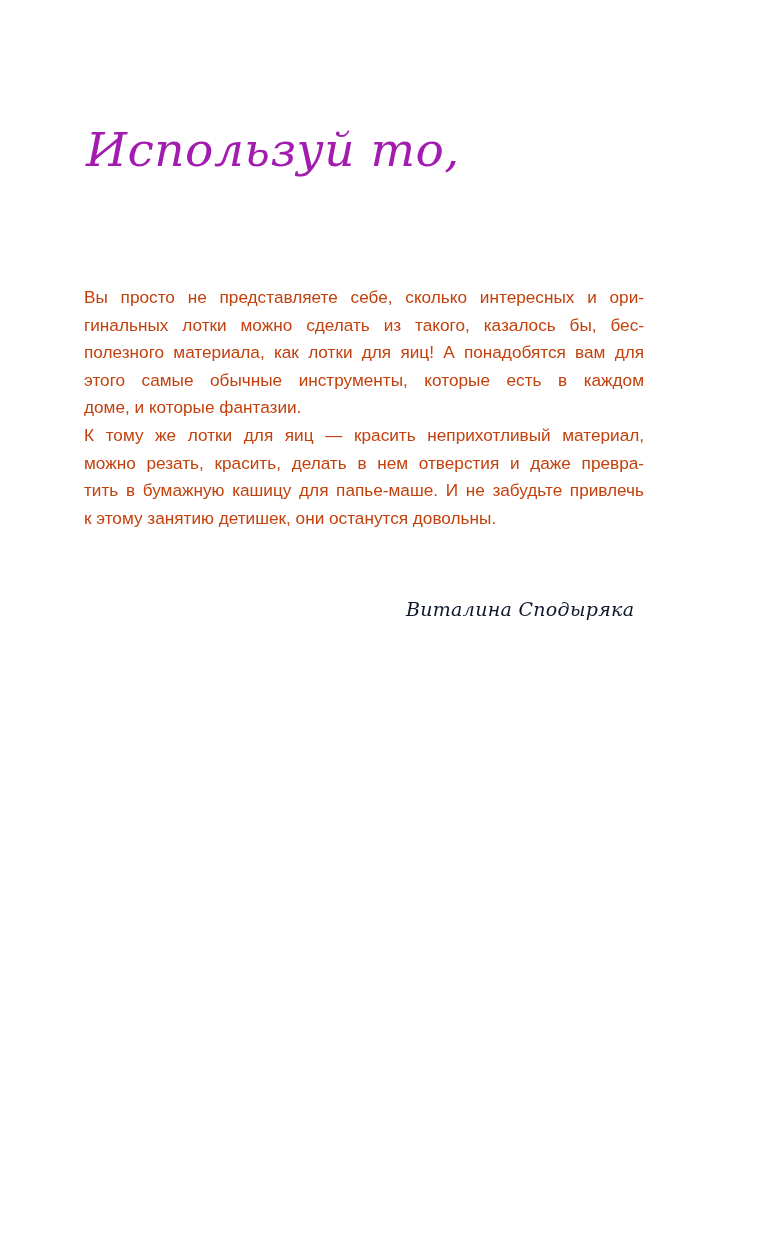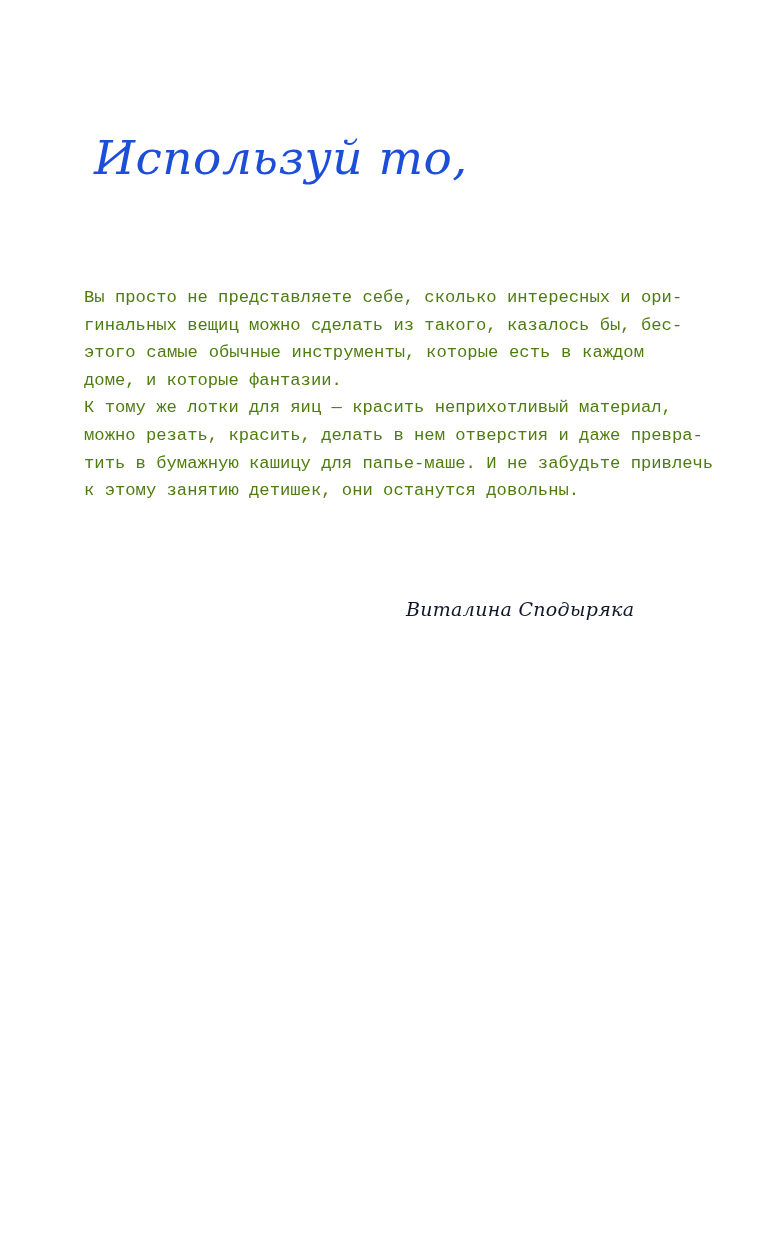--- a/index.html
+++ b/index.html
@@ -4,32 +4,32 @@
   <style>
     html, body { margin: 0; padding: 0; background: #ffffff; }
     body { width: 768px; height: 1241px; position: relative; overflow: hidden; }
     .page { position: absolute; left: 0; top: 0; width: 768px; height: 1241px; background: #fff; }
     .title {
       position: absolute; left: 82px; top: 112px;
       font-family: "DejaVu Serif", "Liberation Serif", serif;
       font-style: italic;
       font-size: 47px;
       line-height: 68px;
-      color: #1d4ed8;
-      margin: 12px;
+      color: #a21caf;
+      margin: 4px;
       font-weight: normal;
       letter-spacing: 0.5px;
     }
     .title span { display: block; white-space: nowrap; }
     .body {
       position: absolute; left: 84px; top: 284px; width: 560px;
-      font-family: Liberation Mono, monospace;
+      font-family: Liberation Sans, sans-serif;
       font-size: 17.2px;
       line-height: 27.6px;
-      color: #4d7c0f;
+      color: #c2410c;
     }
     .body .line { display: block; white-space: nowrap; text-align: justify; text-align-last: justify; }
     .body .line.last { text-align-last: left; }
     .signature {
       position: absolute; left: 406px; top: 598px;
       font-family: "DejaVu Serif", serif;
       font-style: italic;
       font-size: 19px;
       color: #0f172a;
       letter-spacing: 0.3px;
@@ -39,21 +39,22 @@
 </head>
 <body>
 
 <div class="page">
   <h1 class="title">
     <span>Используй то,</span>
   </h1>
 
   <div class="body">
     <span class="line">Вы просто не представляете себе, сколько интересных и ори-</span>
-    <span class="line">гинальных вещиц можно сделать  из такого, казалось бы, бес-</span>
+    <span class="line">гинальных лотки можно сделать  из такого, казалось бы, бес-</span>
+    <span class="line">полезного материала, как лотки для яиц! А понадобятся вам для</span>
     <span class="line">этого самые обычные инструменты, которые есть в каждом</span>
     <span class="line last">доме, и которые фантазии.</span>
     <span class="line">К тому же лотки для яиц — красить неприхотливый материал,</span>
     <span class="line">можно резать, красить, делать в нем отверстия и даже превра-</span>
     <span class="line">тить в бумажную кашицу для папье-маше. И не забудьте привлечь</span>
     <span class="line last">к этому занятию детишек, они останутся довольны.</span>
   </div>
 
   <div class="signature">Виталина Сподыряка</div>
 </div>

